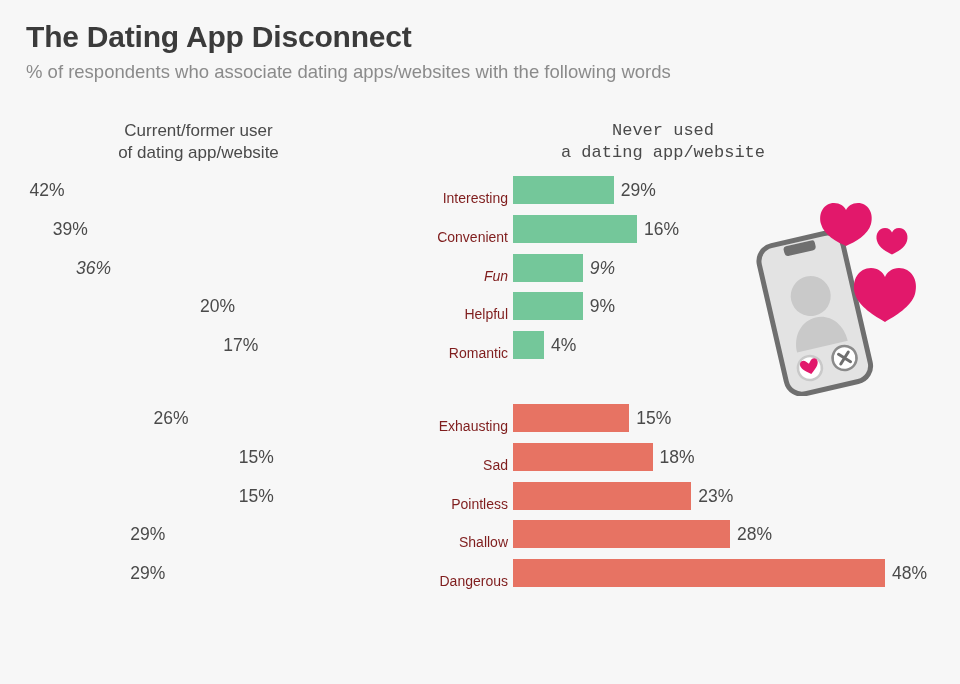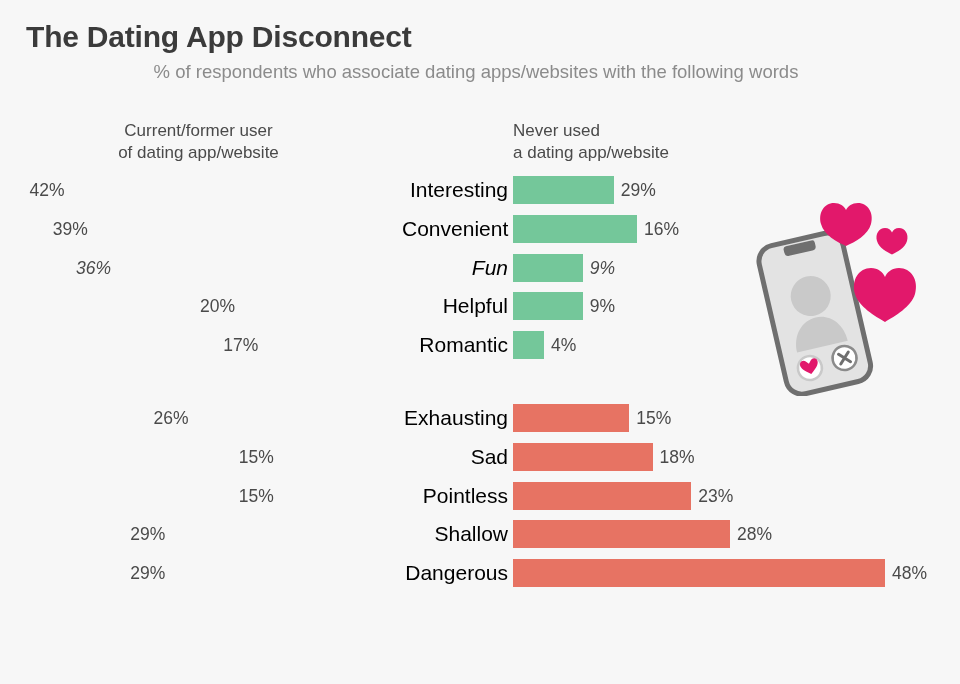--- a/index.html
+++ b/index.html
@@ -29,34 +29,33 @@
     letter-spacing: -0.2px;
     line-height: 1.15;
     margin: 0;
   }
   .subtitle {
     font-size: 18.5px;
     color: #8b8b8b;
     font-weight: normal;
     margin: 6px 0 0 0;
     line-height: 1.2;
-    text-align: center;
   }
 
   
   .col-headers { position: absolute; top: 120px; left: 0; width: 908px; height: 50px; }
   .col-head {
     position: absolute;
     font-size: 17px;
     color: #4a4a4a;
     line-height: 1.28;
     white-space: pre-line;
   }
   .col-head.left  { left: 0px; width: 397px; text-align: center; }
-  .col-head.right { left: 513px; width: 300px; text-align: left; }
+  .col-head.right { left: 513px; width: 300px; text-align: center; font-family: Liberation Mono, monospace; }
 
   
   .chart { position: absolute; left: 0; top: 0; width: 960px; height: 684px; }
   .row { position: absolute; left: 0; width: 960px; height: 28px; }
 
   .bar {
     position: absolute;
     height: 28px;
     top: 0;
   }           
@@ -71,26 +70,26 @@
     color: #4a4a4a;
     white-space: nowrap;
   }
   .val-left  { right: 0; padding-right: 7px; }
   .val-right { padding-left: 7px; }
 
   .cat {
     position: absolute;
     left: 402px;
     width: 106px;
-    top: 0;
+    top: 8px;
     height: 28px;
     line-height: 28px;
     text-align: right;
-    font-size: 21px;
-    color: #000000;
+    font-size: 14px;
+    color: #7f1d1d;
     white-space: nowrap;
   }
   .val-left-wrap { position: absolute; left: 0; width: 397px; top: 0; height: 28px; }
 
   
   .illustration { position: absolute; left: 722px; top: 196px; width: 230px; height: 200px; }
 
   
   .footer { position: absolute; left: 0; bottom: 0; width: 960px; height: 76px; }
 </style>

